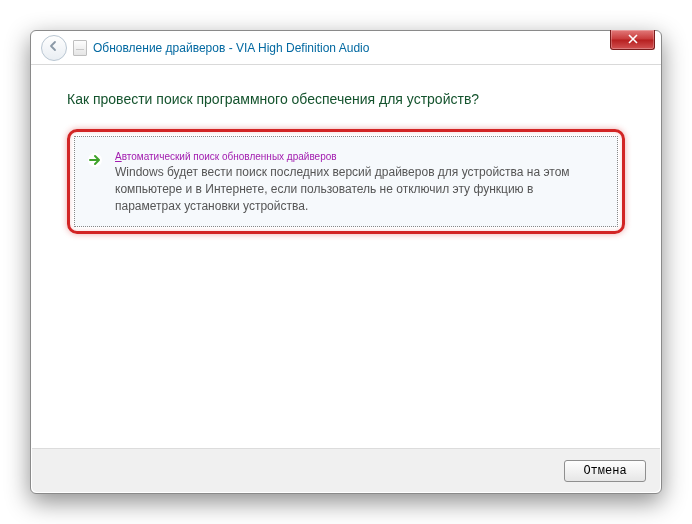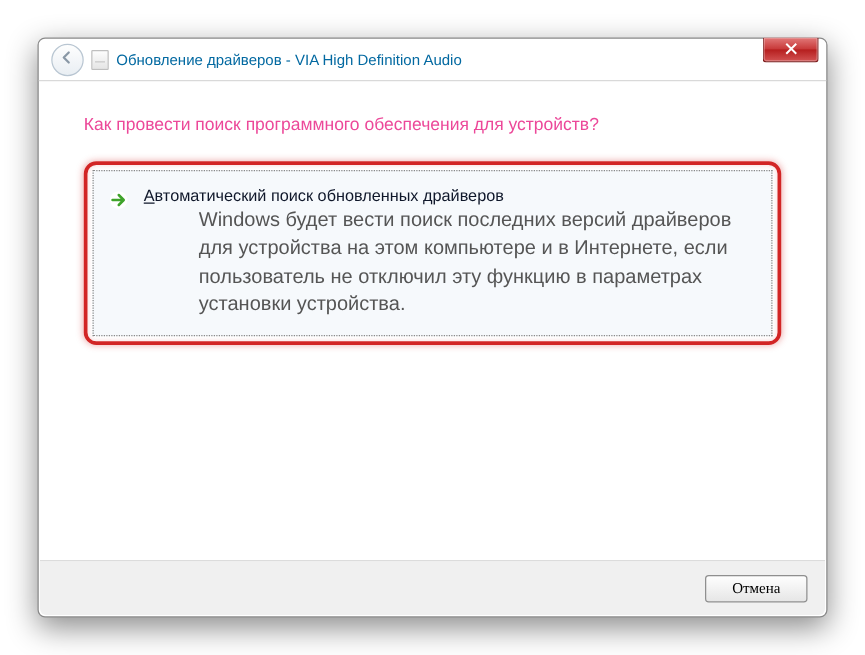--- a/index.html
+++ b/index.html
@@ -68,49 +68,48 @@
     content: "";
     position: absolute;
     left: 2px; right: 2px; top: 8px; height: 1px;
     background: #c9c9c9;
   }
   .title-text { color: #0369a1; font-size: 12px; }
   .content {
     padding: 26px 36px 10px 36px;
   }
   .heading {
-    color: #ec4899;
+    color: #14532d;
     font-size: 14px;
     margin-bottom: 22px;
   }
   .option {
     position: relative;
     padding: 12px 14px 12px 40px;
     margin-bottom: 14px;
     cursor: pointer;
   }
   .option .arrow-icon {
     position: absolute;
     left: 12px; top: 15px;
     width: 16px; height: 16px;
   }
   .arrow-icon svg { width: 16px; height: 16px; }
   .option-title {
-    color: #0f172a;
-    font-size: 13px;
+    color: #a21caf;
+    font-size: 10px;
     margin-bottom: 2px;
     display: inline-block;
   }
   .option-title .ul { text-decoration: underline; }
   .option-desc {
     color: #555;
-    font-size: 16px;
+    font-size: 12px;
     line-height: 1.4;
     max-width: 460px;
-    margin-left: 44px;
   }
   .highlight-wrap {
     border: 3px solid #d22525;
     border-radius: 10px;
     padding: 4px;
     margin-bottom: 14px;
     box-shadow: 0 0 6px rgba(210,37,37,0.4), inset 0 0 4px rgba(210,37,37,0.2);
   }
   .highlight-wrap .option {
     border: 1px dotted #888;
@@ -130,21 +129,21 @@
     border-bottom-left-radius: 5px;
     border-bottom-right-radius: 5px;
   }
   .btn {
     min-width: 82px;
     height: 22px;
     background: linear-gradient(to bottom, #fefefe, #e6e6e6);
     border: 1px solid #8f8f8f;
     border-radius: 3px;
     font-size: 12px;
-    font-family: Liberation Serif, serif;
+    font-family: Liberation Mono, monospace;
     padding: 0 12px;
     cursor: pointer;
   }
 </style>
 </head>
 <body>
 
 <div class="window">
 
   <div class="close-btn">

